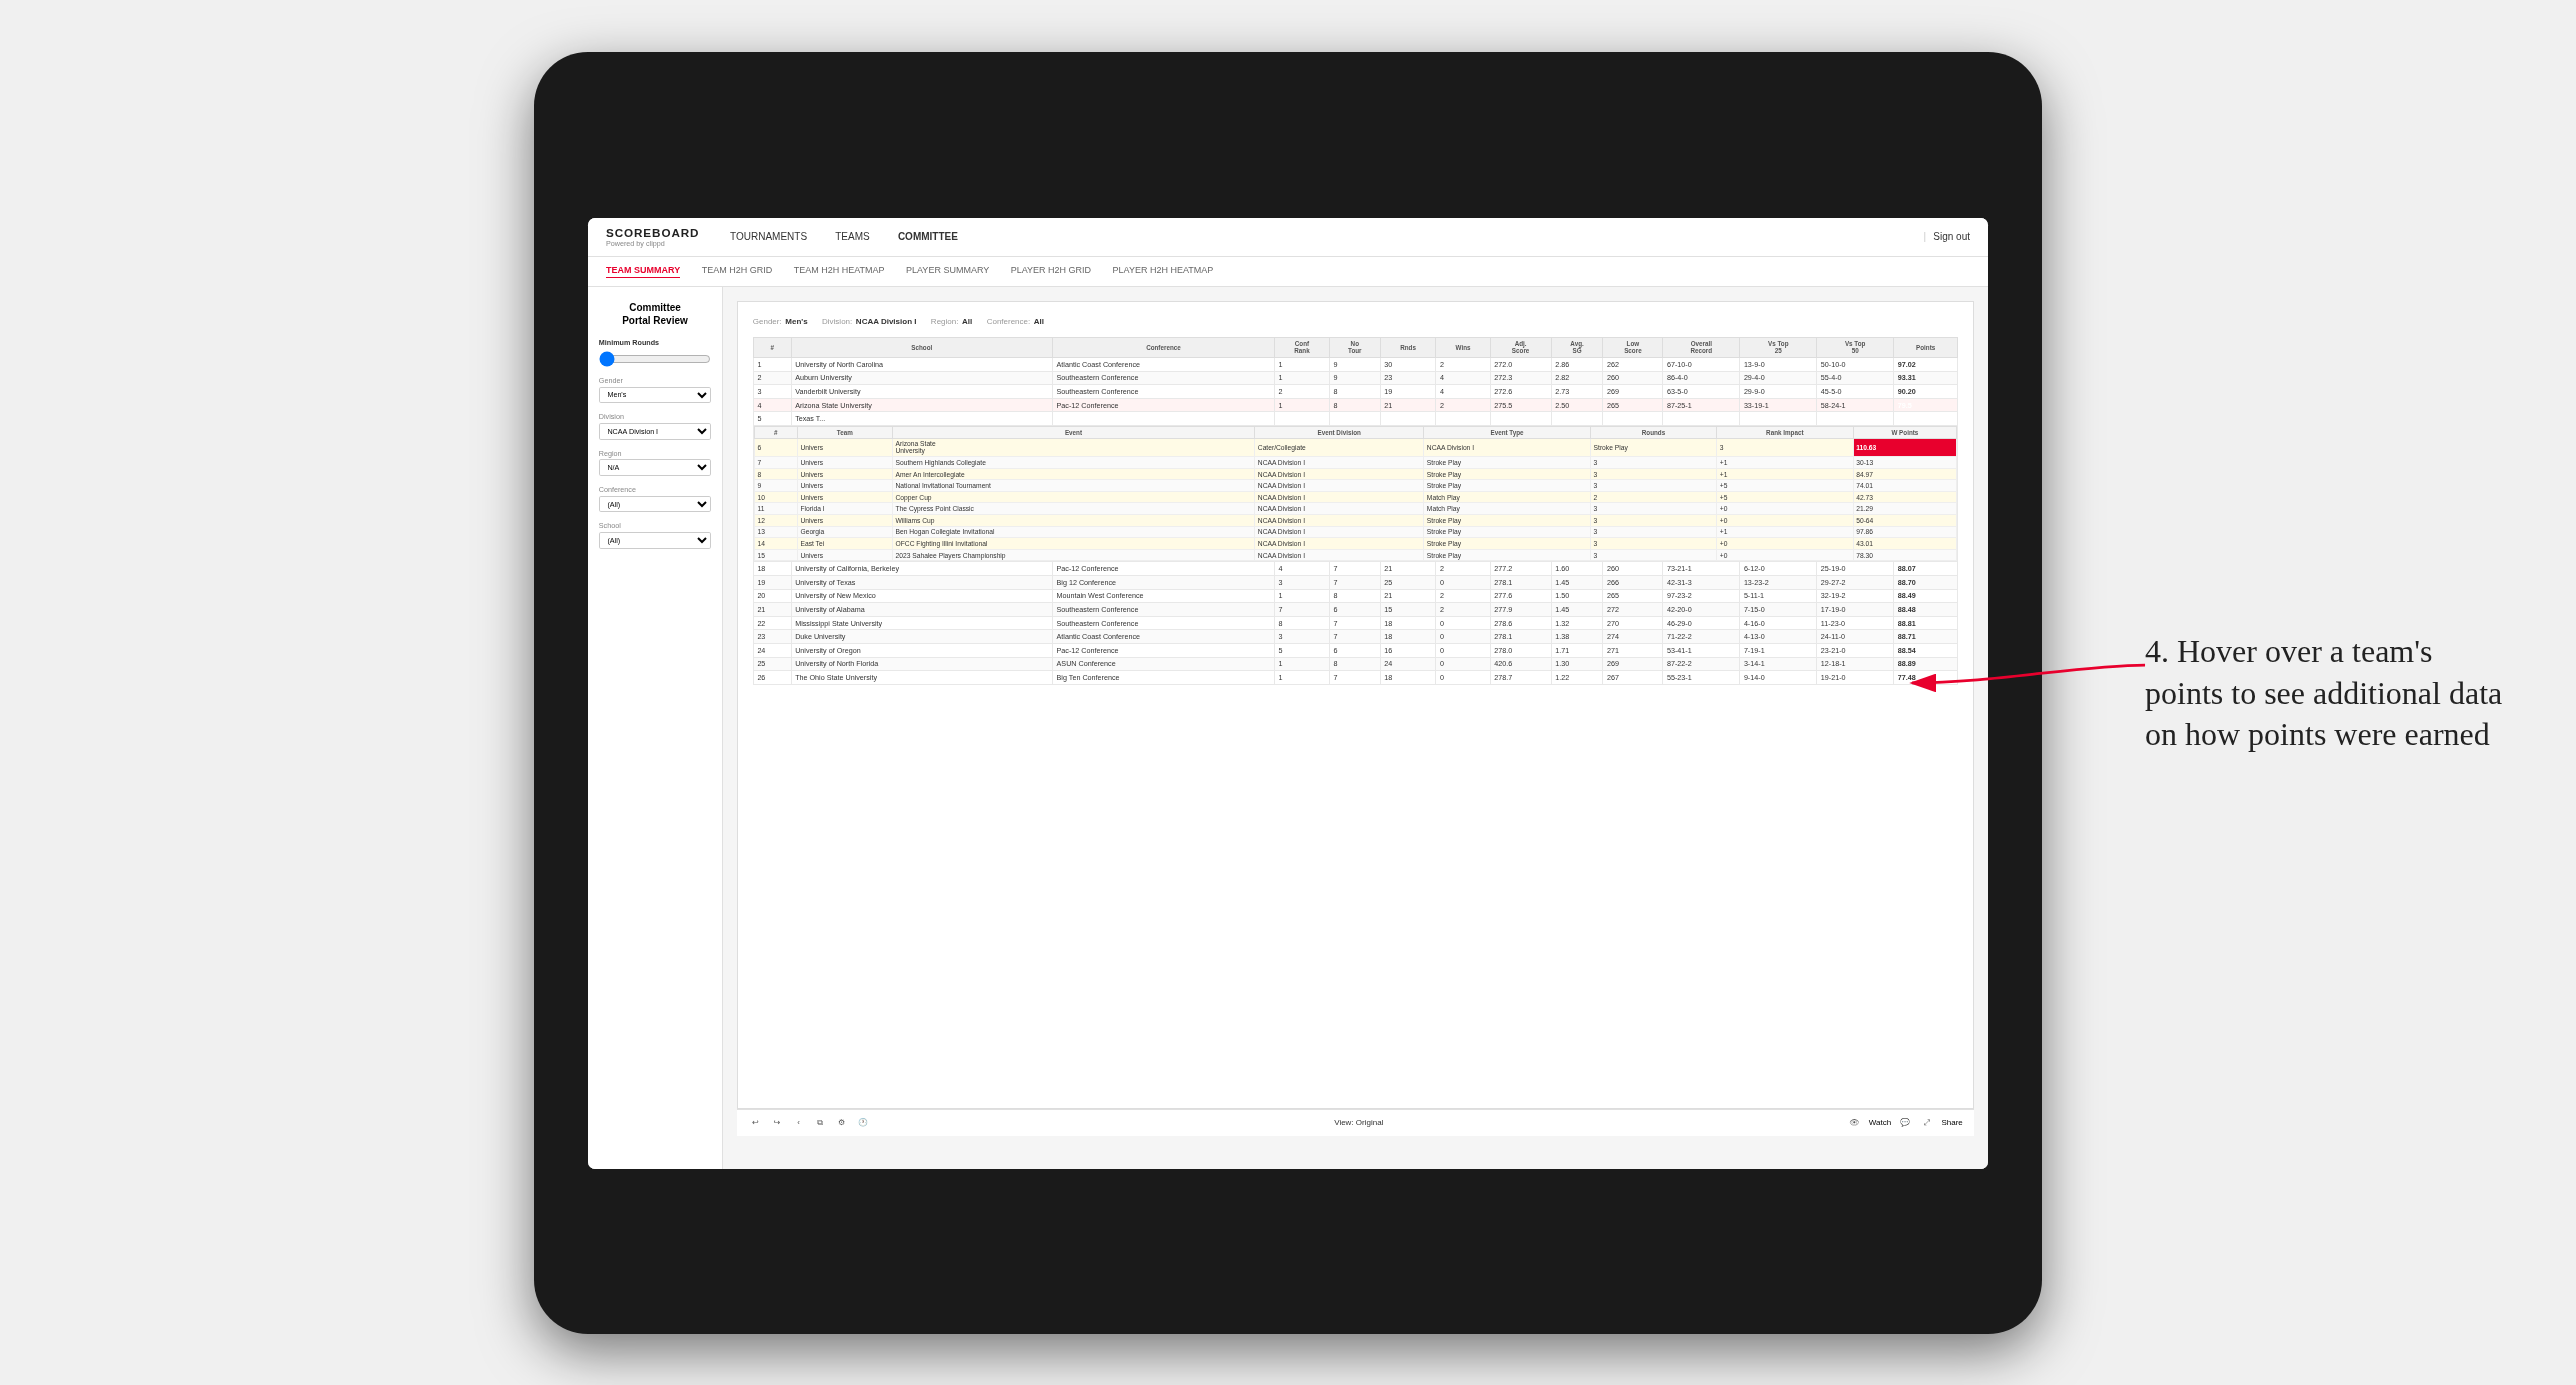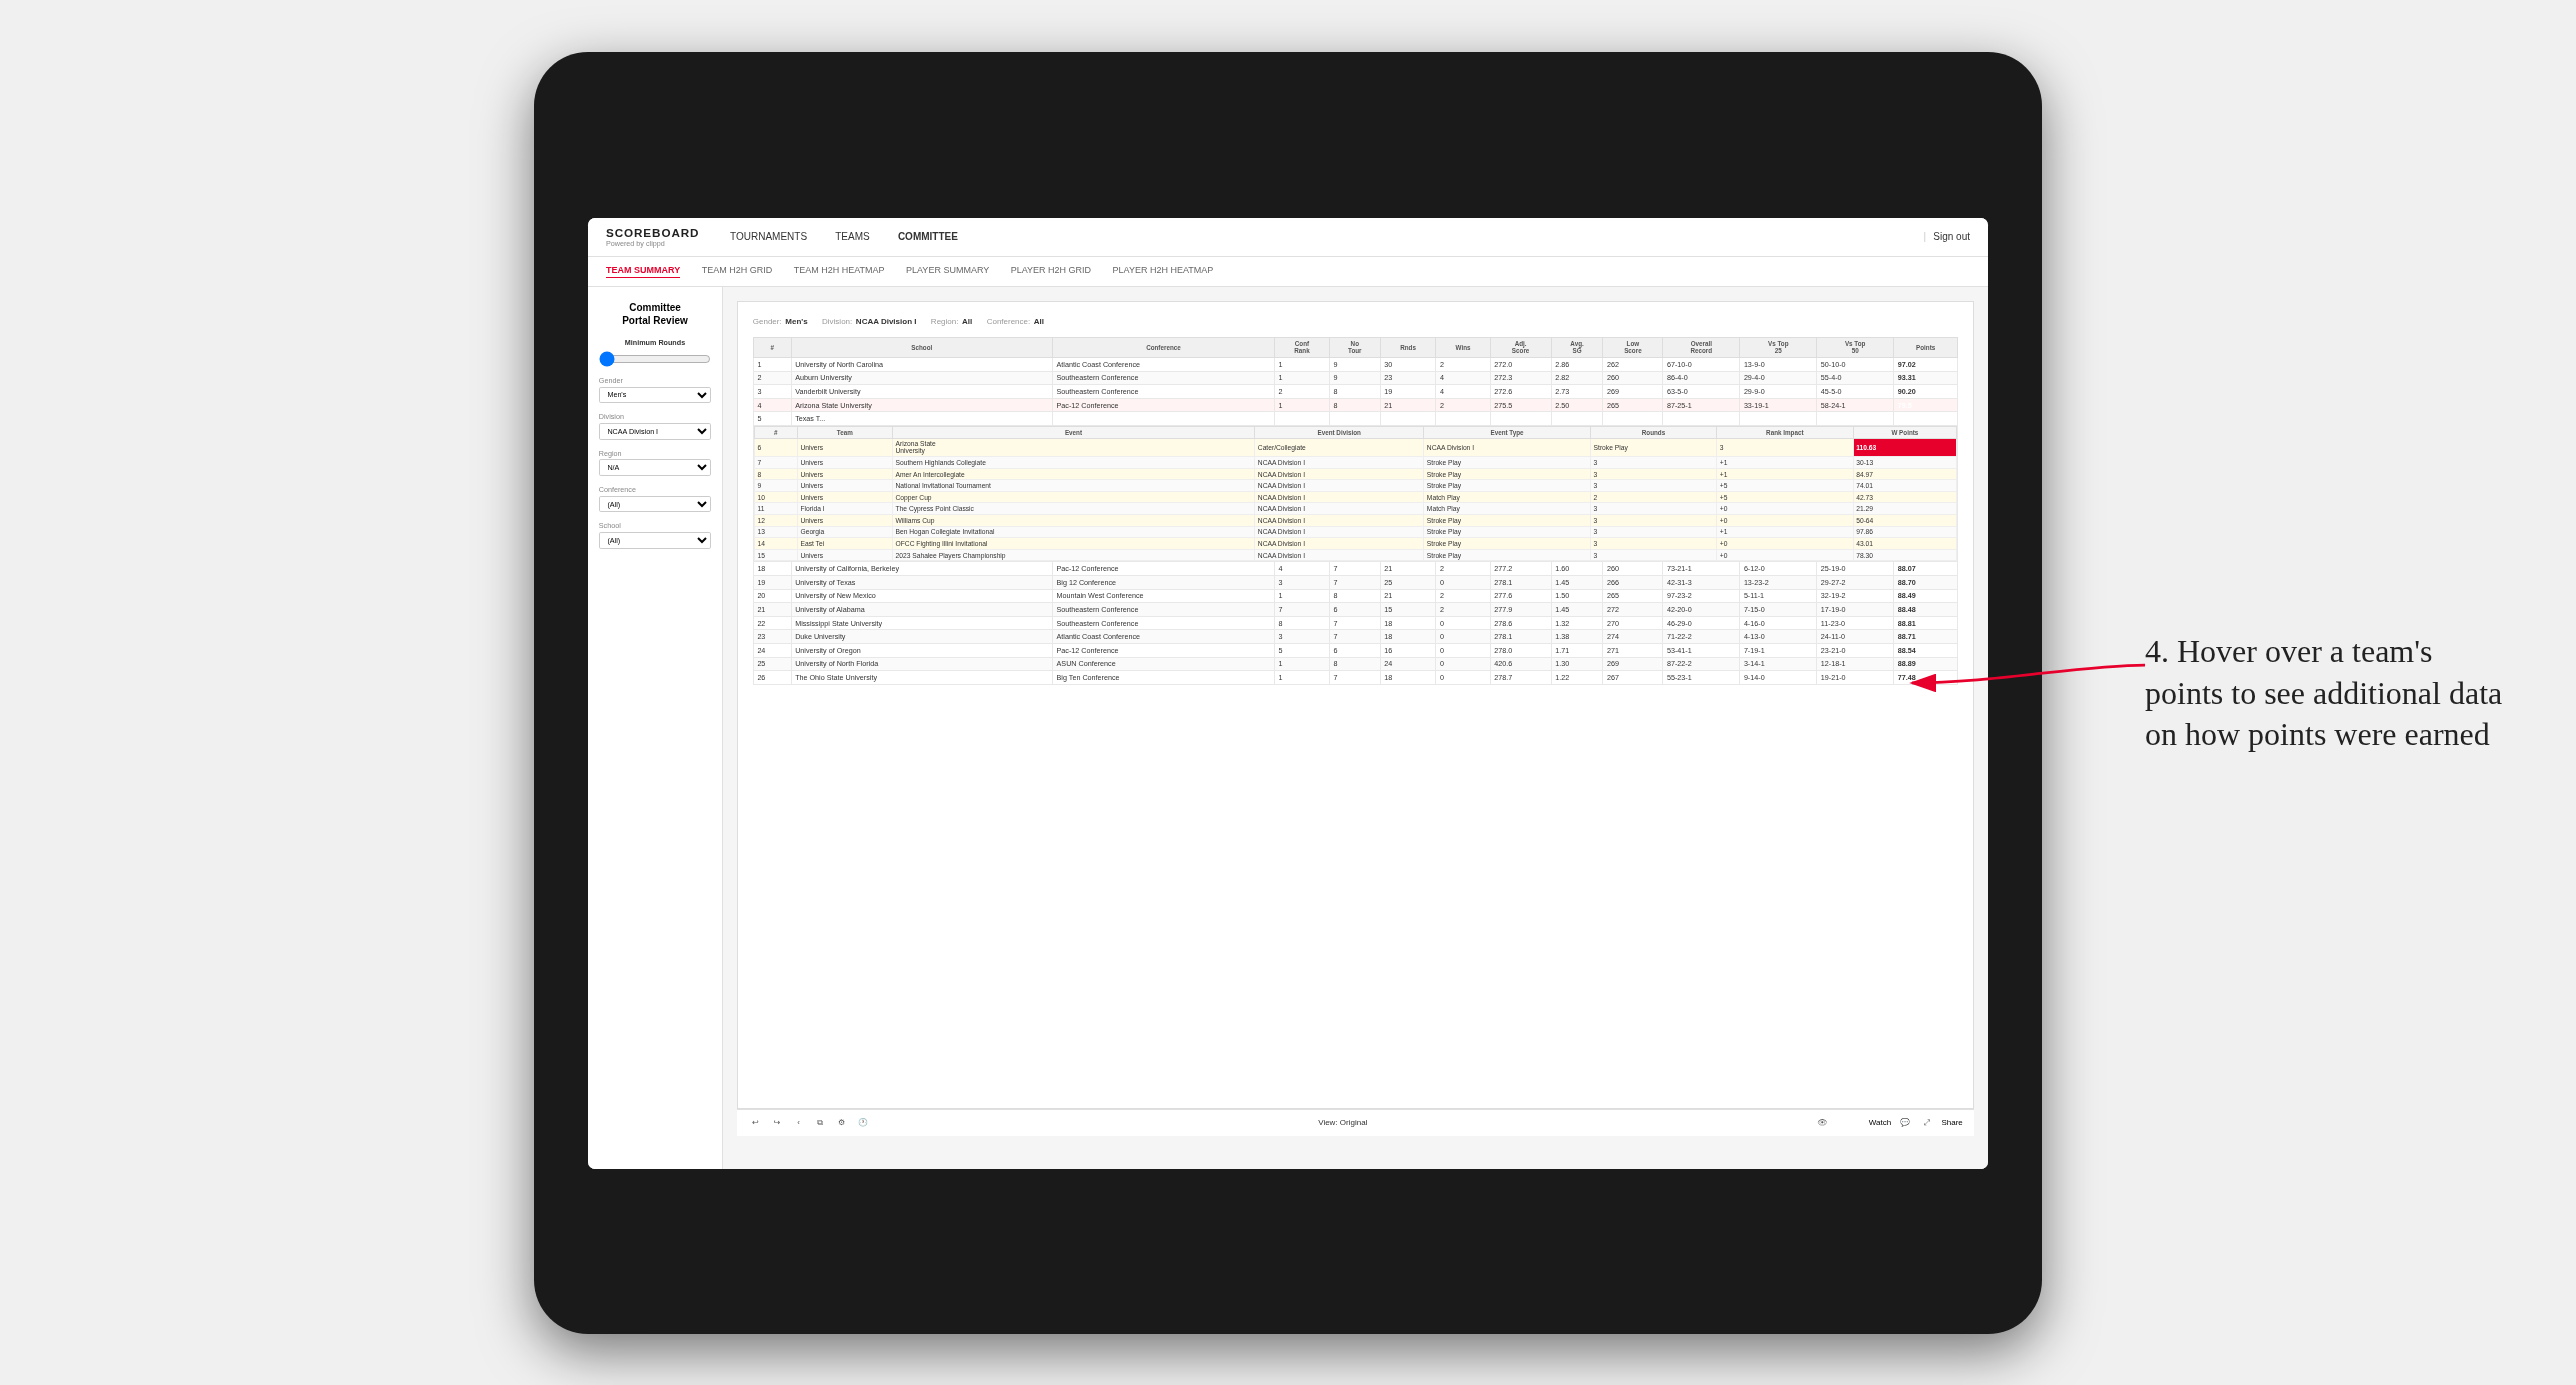--- a/index.html
+++ b/index.html
@@ -133,21 +133,20 @@
       padding: 14.4px 10.8px;
       font-size: 8px;
       overflow-y: auto;
     }
 
     .sidebar-section-title {
       font-size: 7.2px;
       font-weight: bold;
       color: #333;
       margin-bottom: 3.6px;
-      text-align: center;
     }
 
     .sidebar-label {
       font-size: 7.2px;
       color: #888;
       margin-bottom: 1.8px;
     }
 
     .sidebar-select {
       width: 100%;
@@ -839,21 +838,21 @@
           <span class="toolbar-icon">↩</span>
           <span class="toolbar-icon">↪</span>
           <span class="toolbar-icon">‹</span>
           <span class="toolbar-icon">⧉</span>
           <span class="toolbar-icon">⚙</span>
           <span class="toolbar-icon">🕐</span>
           <div class="toolbar-view">
             <span>View: Original</span>
           </div>
           <span class="toolbar-icon" style="margin-left:auto;">👁</span>
-          <span style="font-size:8px;cursor:pointer;margin-left:32px;">Watch</span>
+          <span style="font-size:8px;cursor:pointer;">Watch</span>
           <span class="toolbar-icon">💬</span>
           <span class="toolbar-icon">⤢</span>
           <span style="font-size:8px;cursor:pointer;">Share</span>
         </div>
       </div>
     </div>
   </div>
 </div>
 
 <div class="annotation-container">

